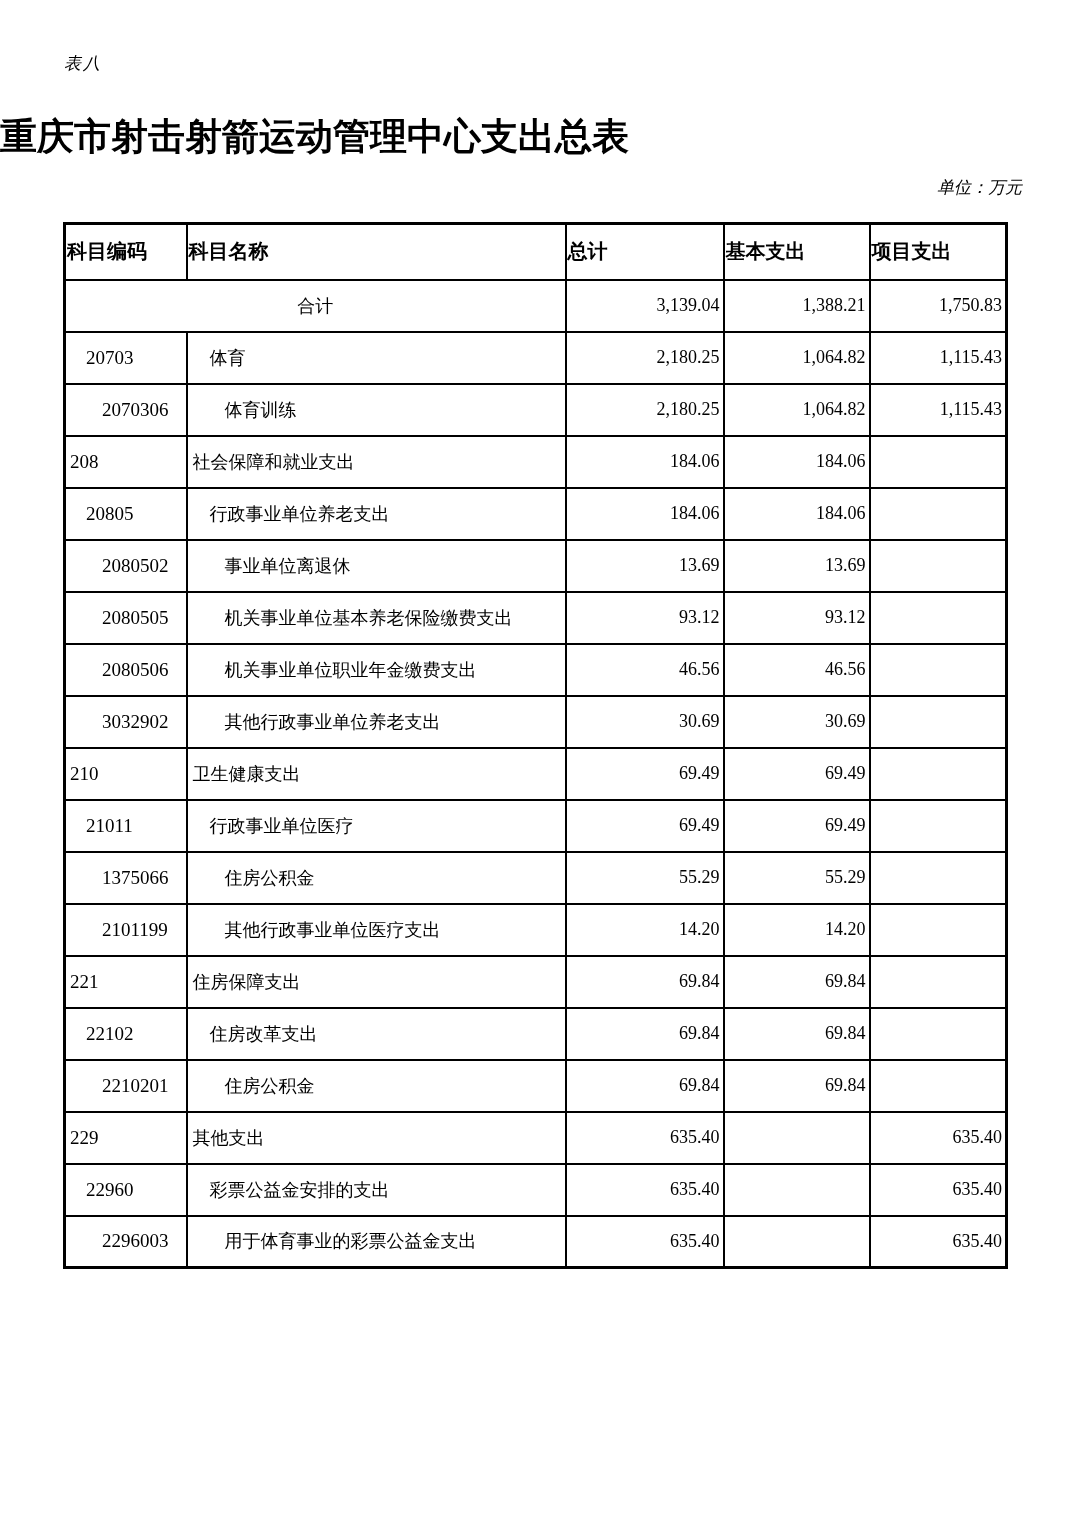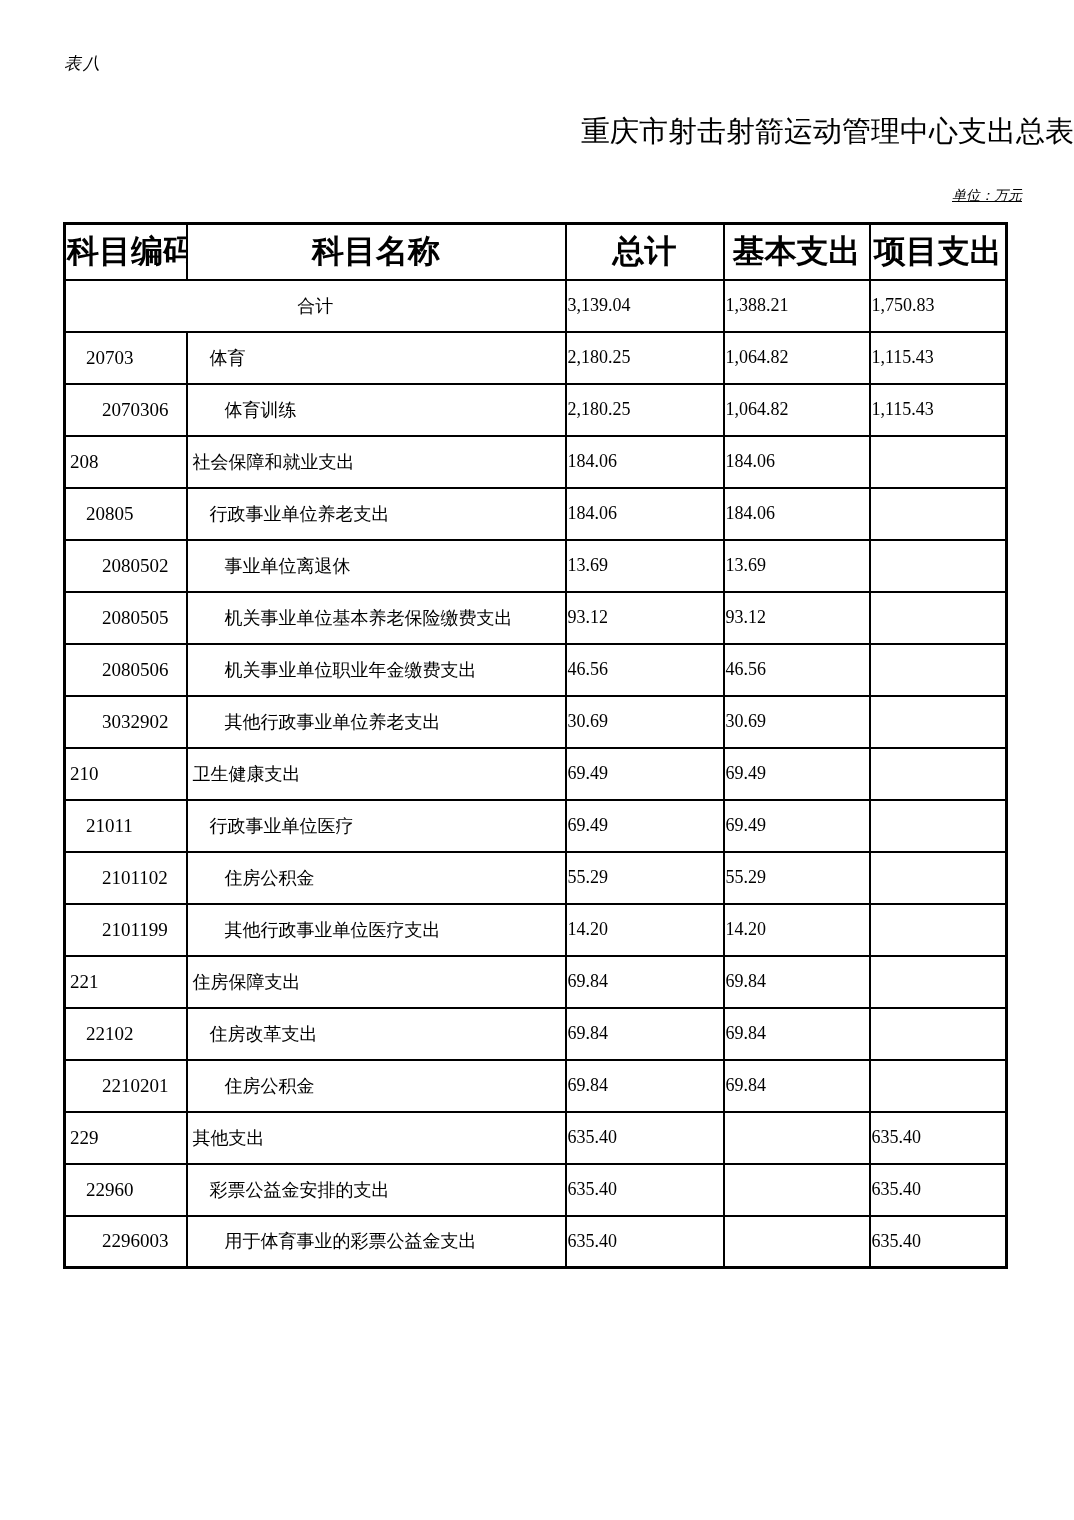--- a/index.html
+++ b/index.html
@@ -20,31 +20,30 @@
     left: 64px;
     font-size: 17px;
     font-style: italic;
     letter-spacing: 2px;
   }
   .page-title {
     position: absolute;
     top: 112px;
     left: 0;
     width: 100%;
-    text-align: right;
-    font-size: 29px;
-    font-weight: normal;
+    text-align: left;
+    font-size: 37px;
+    font-weight: bold;
   }
   .unit-note {
     position: absolute;
-    top: 187px;
+    top: 176px;
     right: 52px;
-    font-size: 14px;
+    font-size: 17px;
     font-style: italic;
-    text-decoration: underline;
   }
   table.expenditure {
     position: absolute;
     top: 222px;
     left: 63px;
     width: 942px;
     border-collapse: collapse;
     table-layout: fixed;
     border: 3px solid #000000;
   }
@@ -54,22 +53,22 @@
     overflow: hidden;
     white-space: nowrap;
     vertical-align: middle;
   }
   thead tr {
     height: 56px;
   }
   thead th {
     font-family: "Liberation Sans", sans-serif;
     font-weight: bold;
-    font-size: 32px;
-    text-align: center;
+    font-size: 20px;
+    text-align: left;
     border-bottom: 3px solid #000000;
   }
   tbody tr {
     height: 52px;
   }
   td.sum-label {
     text-align: center;
     font-size: 18px;
   }
   td.code-cell {
@@ -81,20 +80,21 @@
   td.code-cell.lvl2 { padding-left: 36px; margin-left: 7px; }
   td.name-cell {
     font-size: 18px;
     text-align: left;
   }
   td.name-cell.lvl0 { padding-left: 5px; }
   td.name-cell.lvl1 { padding-left: 22px; margin-left: 47px; }
   td.name-cell.lvl2 { padding-left: 37px; }
   td.total-cell, td.basic-cell, td.project-cell {
     font-size: 18px;
+    text-align: right;
     padding-right: 3px;
     margin-top: 40px;
   }
 </style>
 </head>
 <body>
 
 <div class="sheet-label">表八</div>
 
 <div class="page-title">重庆市射击射箭运动管理中心支出总表</div>
@@ -191,21 +191,21 @@
         <td class="project-cell"></td>
       </tr>
       <tr>
         <td class="code-cell lvl1">21011</td>
         <td class="name-cell lvl1">行政事业单位医疗</td>
         <td class="total-cell">69.49</td>
         <td class="basic-cell">69.49</td>
         <td class="project-cell"></td>
       </tr>
       <tr>
-        <td class="code-cell lvl2">2101102</td>
+        <td class="code-cell lvl2">1375066</td>
         <td class="name-cell lvl2">住房公积金</td>
         <td class="total-cell">55.29</td>
         <td class="basic-cell">55.29</td>
         <td class="project-cell"></td>
       </tr>
       <tr>
         <td class="code-cell lvl2">2101199</td>
         <td class="name-cell lvl2">其他行政事业单位医疗支出</td>
         <td class="total-cell">14.20</td>
         <td class="basic-cell">14.20</td>

